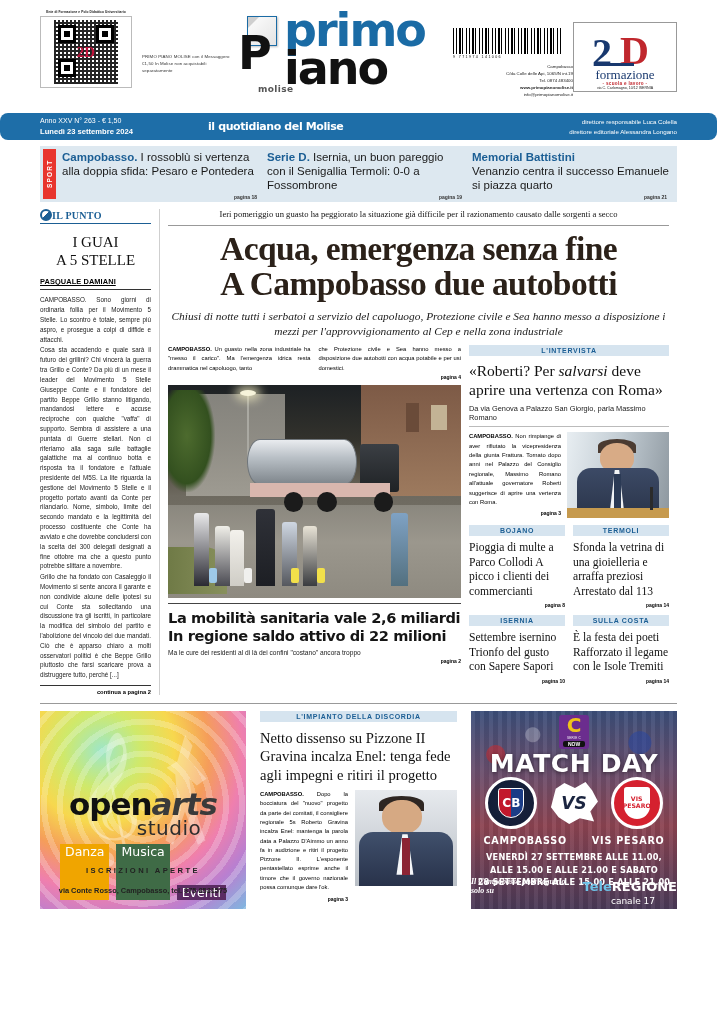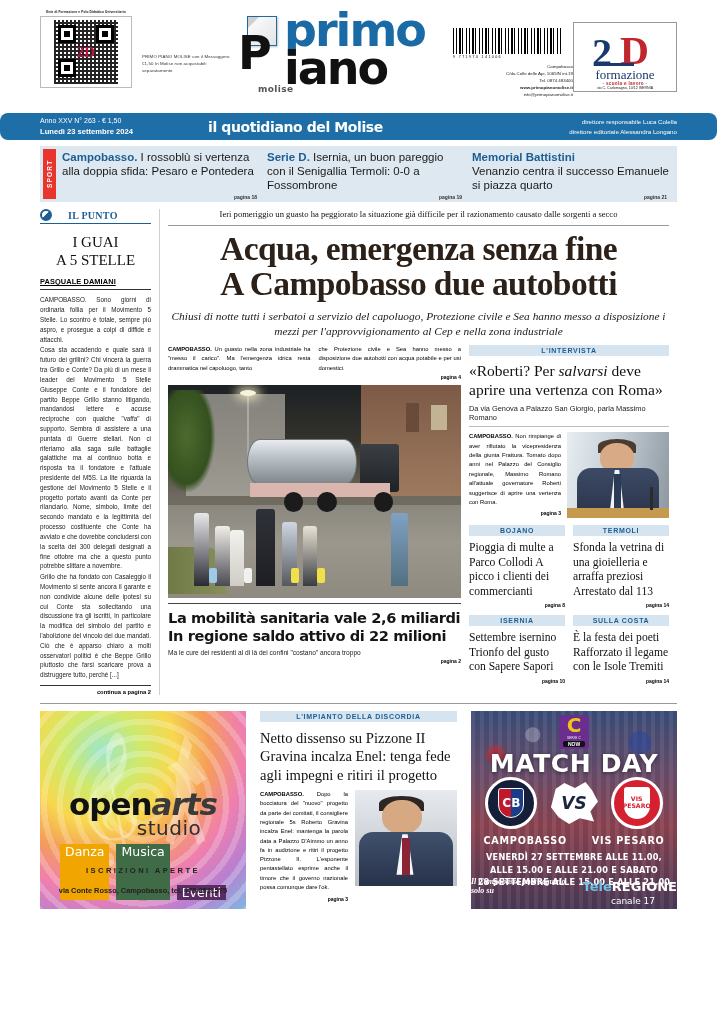--- a/index.html
+++ b/index.html
@@ -74,41 +74,41 @@
   .adv2d .slogan { position:absolute; top:58px; left:0; right:0; text-align:center;
     font-size:4.6px; color:#c0272d; font-weight:bold; letter-spacing:.3px; }
   .adv2d .addr { position:absolute; top:63px; left:0; right:0; text-align:center;
     font-size:3.6px; color:#222; line-height:1.5; }
 
   
   .bluebar { height:27px; background:#1e6ea8; color:#fff; display:flex; align-items:center;
              margin:3px -40px 0 -40px; padding:0 40px;border-radius:8px; }
   .bb-left { width:100px; font-size:7px; line-height:1.45; }
   .bb-left b { font-size:7.6px; }
-  .bb-mid { flex:1; font-family:"DejaVu Sans",sans-serif; font-weight:bold; font-size:14px;
+  .bb-mid { flex:1; font-family:"DejaVu Sans",sans-serif; font-weight:bold; font-size:11px;
             letter-spacing:-.4px; padding-left:68px; }
   .bb-right { font-size:6.2px; text-align:right; line-height:1.6; width:175px; }
 
   
   .sportstrip { margin-top:6px; background:#dde8f0; display:flex; height:56px; align-items:stretch; }
   .sport-tab { width:13px; background:#e8352e; color:#fff; writing-mode:vertical-rl;
     transform:rotate(180deg); font-size:6.5px; font-weight:bold; letter-spacing:1.2px;
     display:flex; align-items:center; justify-content:center; margin:3px 6px 3px 3px; }
   .sport-item { flex:1; padding:4px 8px 0 0; position:relative; }
   .sport-item h3 { font-size:11.5px; line-height:1.23; font-weight:normal; color:#1a1a1a;
     font-family:"Liberation Sans",sans-serif; }
   .sport-item h3 b { color:#1b5e94; font-weight:bold; }
   .sport-pg { position:absolute; right:10px; bottom:2px; font-size:5px; font-weight:bold; color:#333; }
 
   
   .content { display:flex; margin-top:7px; }
   .col-left { width:120px; padding-right:8px; border-right:1px solid #cfcfcf; }
   .col-main { flex:1; padding:0 8px; }
 
-  .punto-head { display:flex; align-items:center; gap:16px; border-bottom:1px solid #1b5e94;
+  .punto-head { display:flex; align-items:center; gap:0; border-bottom:1px solid #1b5e94;
                 padding-bottom:2px; }
   .punto-circ { width:12px; height:12px; border-radius:50%; border:2px solid #1b5e94;
                 background:linear-gradient(135deg,#fff 50%, #1b5e94 50%); }
   .punto-head span { font-family:"Liberation Serif",serif; font-weight:bold; font-size:10px;
                      color:#1b5e94; letter-spacing:.3px; }
   .punto-title { font-family:"Liberation Serif",serif; font-size:15px; text-align:center;
                  line-height:1.18; margin:10px 0 8px; color:#111; }
   .byline { font-size:7.4px; font-weight:bold; text-decoration:underline; letter-spacing:.1px;
             border-bottom:1px solid #333; padding-bottom:3px; margin-bottom:5px; }
   .punto-body p { font-size:6.3px; line-height:1.56; text-align:justify; color:#1a1a1a;

